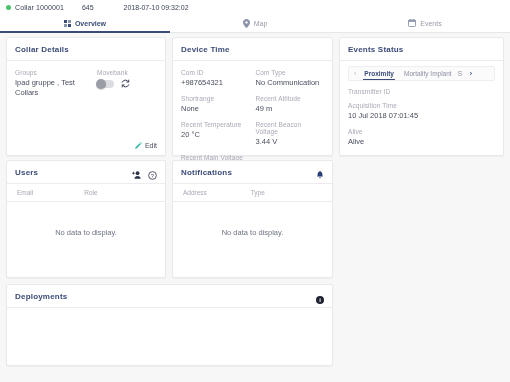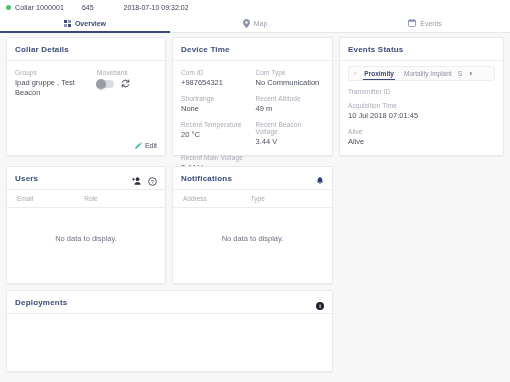--- a/index.html
+++ b/index.html
@@ -75,21 +75,21 @@
   .grid-ico i:nth-child(2) { background: #8b93ab; }
   .grid-ico i:nth-child(3) { background: #8b93ab; }
 
   
   .content {
     position: absolute;
     top: 33px; left: 0; right: 0; bottom: 0;
     padding: 4px 6px 0 6px;
   }
   .row { display: flex; gap: 6px; }
-  .col { display: flex; flex-direction: column; gap: 10px; }
+  .col { display: flex; flex-direction: column; gap: 4px; }
   .col-1 { width: 160px; }
   .col-2 { width: 161px; }
   .col-3 { width: 165px; }
 
   .card {
     background: #ffffff;
     border: 1px solid #e8e9ed;
     border-radius: 2px;
     box-shadow: 0 1px 1px rgba(0,0,0,.04);
     padding: 7px 8px 7px 8px;
@@ -250,21 +250,21 @@
   <div class="row">
 
     <div class="col col-1">
 
       <div class="card" style="height:119px">
         <div class="card-title">Collar Details</div>
         <div class="rule"></div>
         <div class="cd-body" style="margin-top:8px">
           <div class="cd-left">
             <div class="field-label">Groups</div>
-            <div class="field-value">Ipad gruppe , Test Beacon</div>
+            <div class="field-value">Ipad gruppe , Test Collars</div>
           </div>
           <div>
             <div class="field-label">Movebank</div>
             <div class="toggle-row">
               <div class="toggle">
                 <div class="knob"></div>
               </div>
               <span class="sync-ico">
                 <svg width="9" height="9" viewBox="0 0 10 10">
                   <path d="M8.4 3.2A4 4 0 0 0 1.3 3.6" fill="none" stroke="#3a4256" stroke-width="1.1" stroke-linecap="round"></path>

